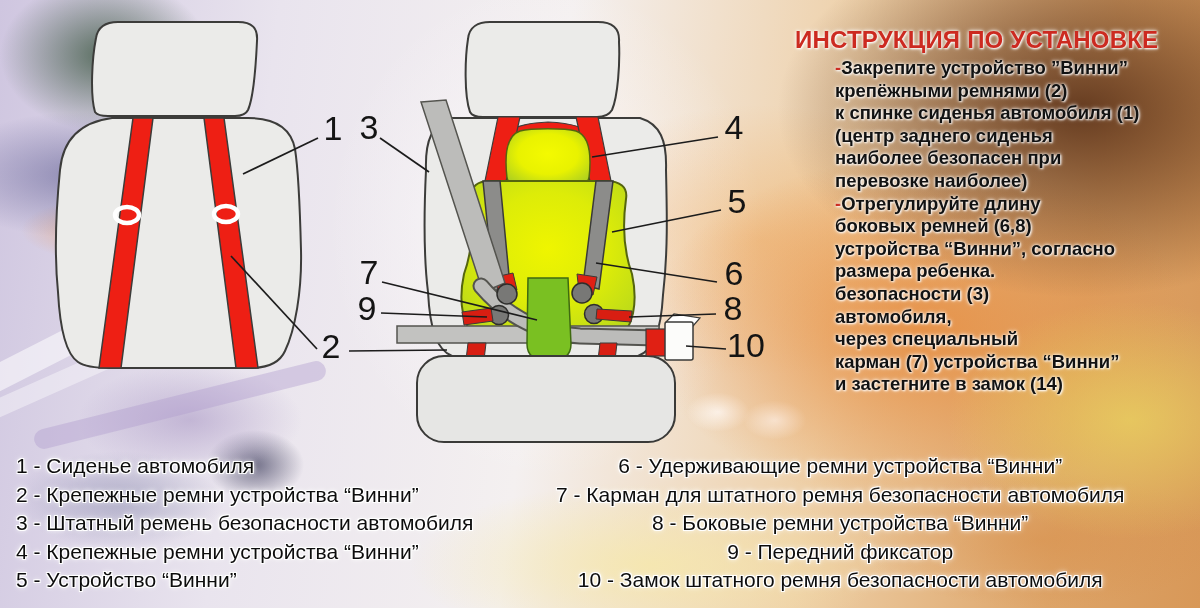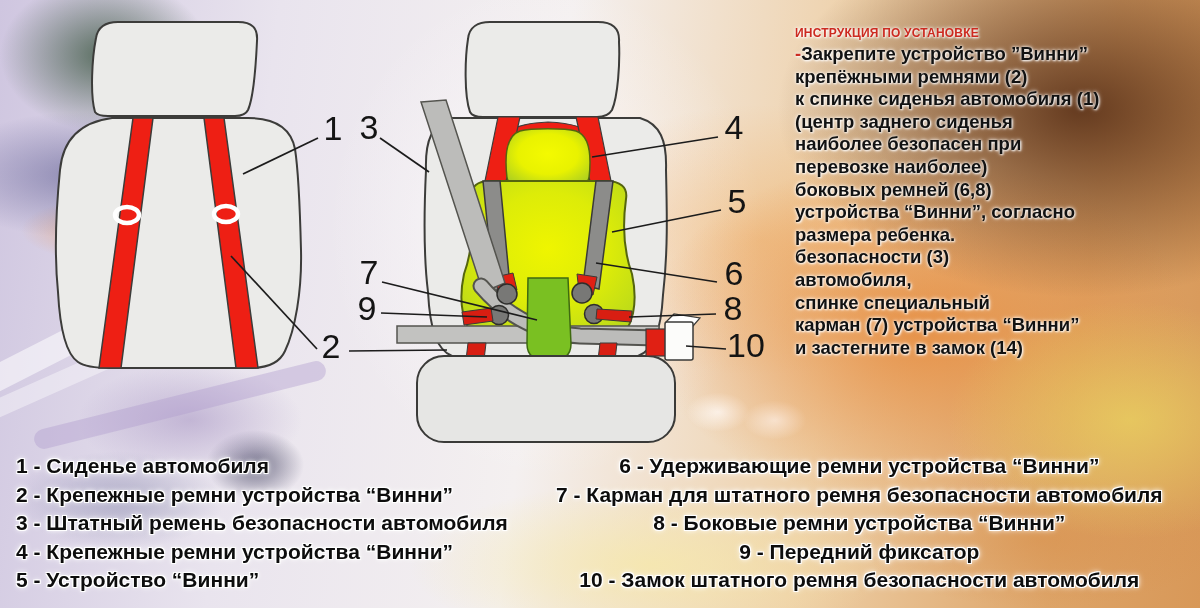--- a/index.html
+++ b/index.html
@@ -26,29 +26,29 @@
   .streak{position:absolute;background:rgba(255,255,255,0.55);border-radius:20px;}
   .s1{left:-40px;top:300px;width:330px;height:26px;transform:rotate(-27deg);}
   .s2{left:-30px;top:345px;width:300px;height:18px;transform:rotate(-24deg);background:rgba(255,255,255,0.4);}
   .s3{left:30px;top:395px;width:300px;height:20px;transform:rotate(-14deg);background:rgba(175,155,205,0.40);}
   .diag{position:absolute;}
   #diagLeft{left:40px;top:0;}
   #diagMid{left:340px;top:0;}
   .callout{font-family:"Liberation Sans",sans-serif;font-size:34px;fill:#141414;text-anchor:middle;}
   .leader{stroke:#1c1c1c;stroke-width:1.7;fill:none;}
   .instr{position:absolute;left:795px;top:26px;width:402px;}
-  .instr-title{font-size:12px;font-weight:bold;color:#cc2a20;letter-spacing:.2px;margin-bottom:3px;
+  .instr-title{font-size:24px;font-weight:bold;color:#cc2a20;letter-spacing:.2px;margin-bottom:3px;
     text-shadow:0 0 3px rgba(255,255,255,.95),0 0 5px rgba(255,255,255,.8),1px 1px 2px rgba(255,255,255,.85);}
   .instr-line{font-size:18.5px;line-height:22.6px;font-weight:bold;color:#121212;white-space:nowrap;
-    text-shadow:0 0 3px rgba(255,255,255,.95),0 0 5px rgba(255,255,255,.75),1px 1px 2px rgba(255,255,255,.8);}
+    text-shadow:0 0 3px rgba(255,255,255,.95),0 0 5px rgba(255,255,255,.75),1px 1px 2px rgba(255,255,255,.8);margin-left:40px;}
   .dash{color:#cc2a20;}
   .legend-col{position:absolute;top:452px;}
   .legend-col.left{left:16px;}
   .legend-col.right{left:556px;text-align:center;}
-  .legend-item{font-size:21px;font-weight:bold;line-height:28.5px;color:#0d0d0d;white-space:nowrap;
+  .legend-item{font-size:21px;font-weight:normal;line-height:28.5px;color:#0d0d0d;white-space:nowrap;
     text-shadow:-1px -1px 0 #fff,1px -1px 0 #fff,-1px 1px 0 #fff,1px 1px 0 #fff,0 0 4px #fff,0 0 7px #fff;}
 </style>
 </head>
 <body>
 
 <div class="stage">
   <div class="bg"></div>
   <div class="streak s1"></div>
   <div class="streak s2"></div>
   <div class="streak s3"></div>
@@ -144,26 +144,27 @@
   </svg>
 
   <div class="instr">
     <div class="instr-title">ИНСТРУКЦИЯ ПО УСТАНОВКЕ</div>
     <div class="instr-line"><span class="dash">-</span><span>Закрепите устройство ”Винни”</span></div>
     <div class="instr-line"><span class="dash"></span><span>крепёжными ремнями (2)</span></div>
     <div class="instr-line"><span class="dash"></span><span>к спинке сиденья автомобиля (1)</span></div>
     <div class="instr-line"><span class="dash"></span><span>(центр заднего сиденья</span></div>
     <div class="instr-line"><span class="dash"></span><span>наиболее безопасен при</span></div>
     <div class="instr-line"><span class="dash"></span><span>перевозке наиболее)</span></div>
+    <div class="instr-line"><span class="dash">-</span><span>Отрегулируйте длину</span></div>
     <div class="instr-line"><span class="dash"></span><span>боковых ремней (6,8)</span></div>
     <div class="instr-line"><span class="dash"></span><span>устройства “Винни”, согласно</span></div>
     <div class="instr-line"><span class="dash"></span><span>размера ребенка.</span></div>
     <div class="instr-line"><span class="dash"></span><span>безопасности (3)</span></div>
     <div class="instr-line"><span class="dash"></span><span>автомобиля,</span></div>
-    <div class="instr-line"><span class="dash"></span><span>спинке специальный</span></div>
+    <div class="instr-line"><span class="dash"></span><span>через специальный</span></div>
     <div class="instr-line"><span class="dash"></span><span>карман (7) устройства “Винни”</span></div>
     <div class="instr-line"><span class="dash"></span><span>и застегните в замок (14)</span></div>
   </div>
 
   <div class="legend-col left">
     <div class="legend-item">1 - Сиденье автомобиля</div>
     <div class="legend-item">2 - Крепежные ремни устройства “Винни”</div>
     <div class="legend-item">3 - Штатный ремень безопасности автомобиля</div>
     <div class="legend-item">4 - Крепежные ремни устройства “Винни”</div>
     <div class="legend-item">5 - Устройство “Винни”</div>

